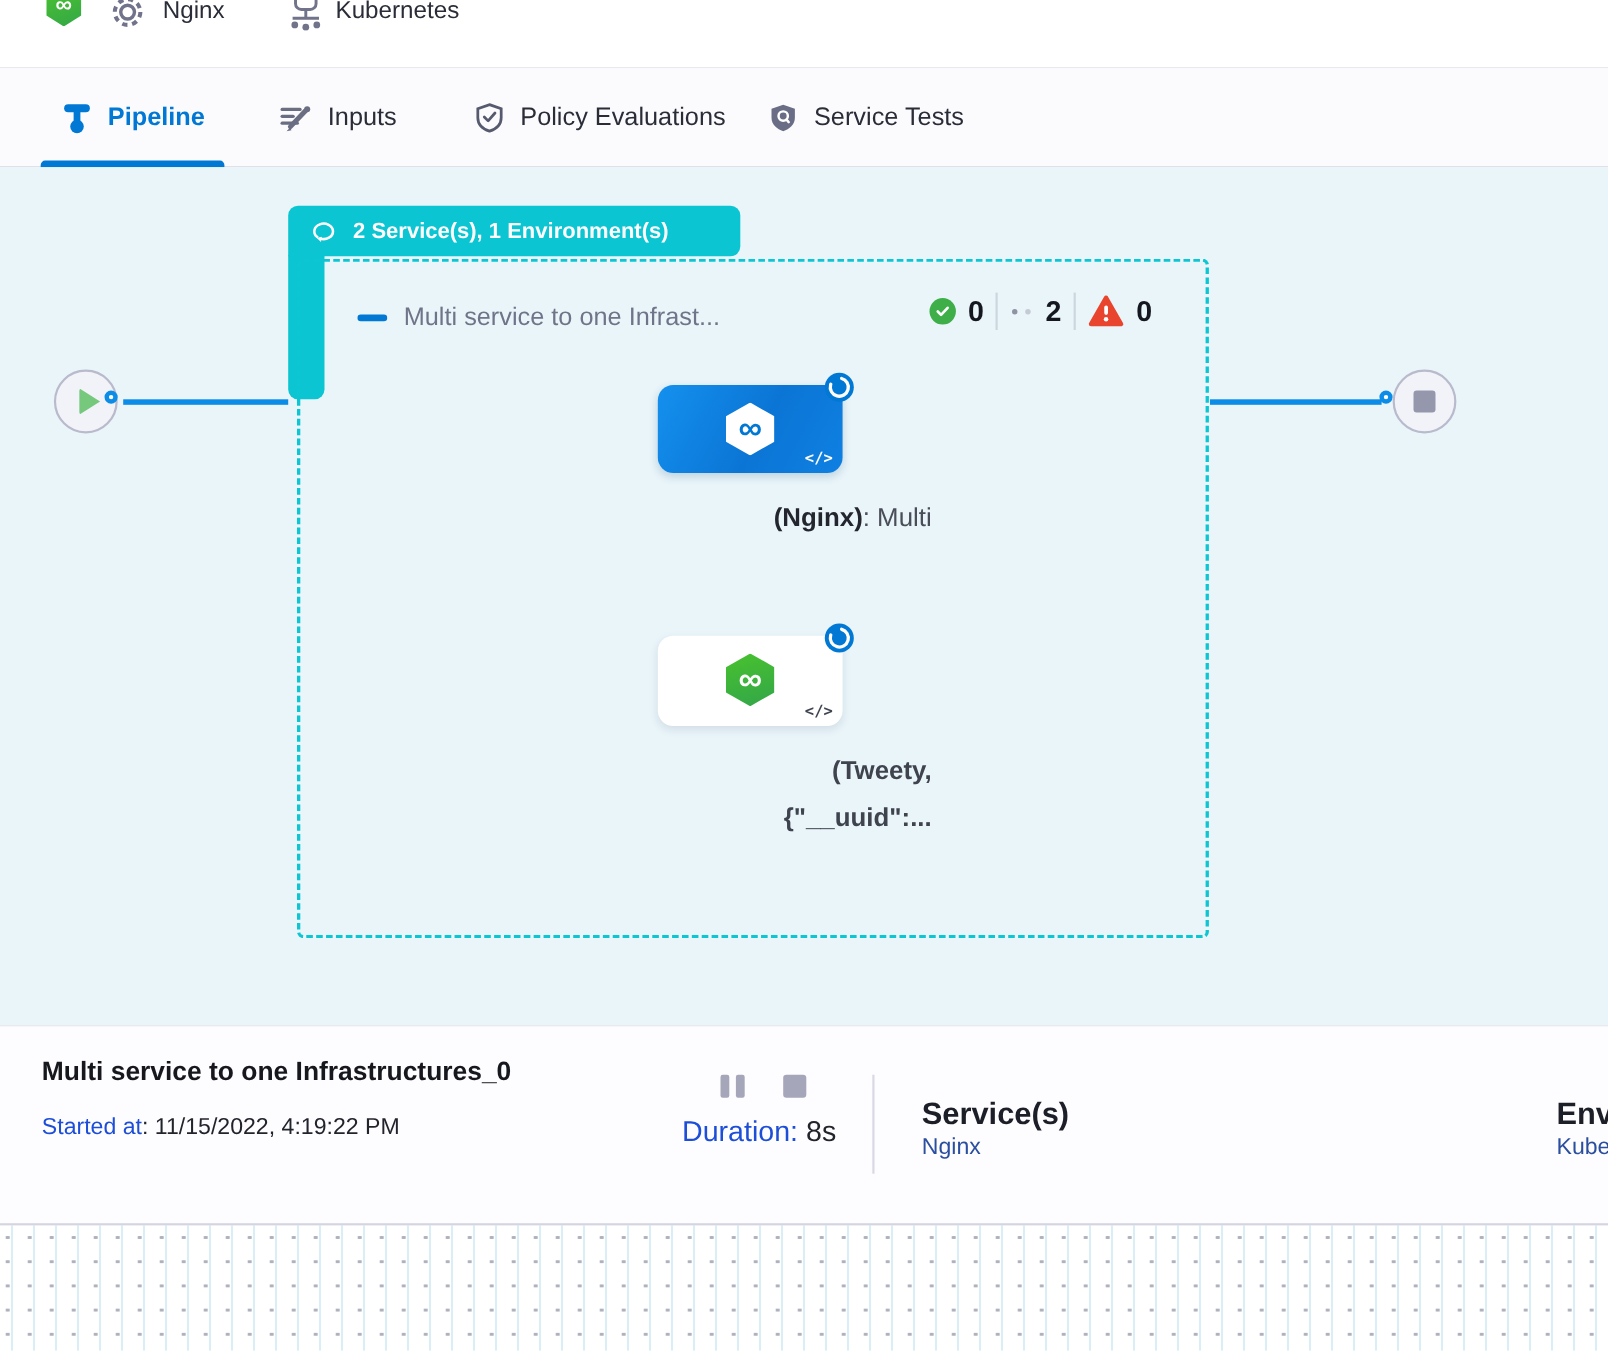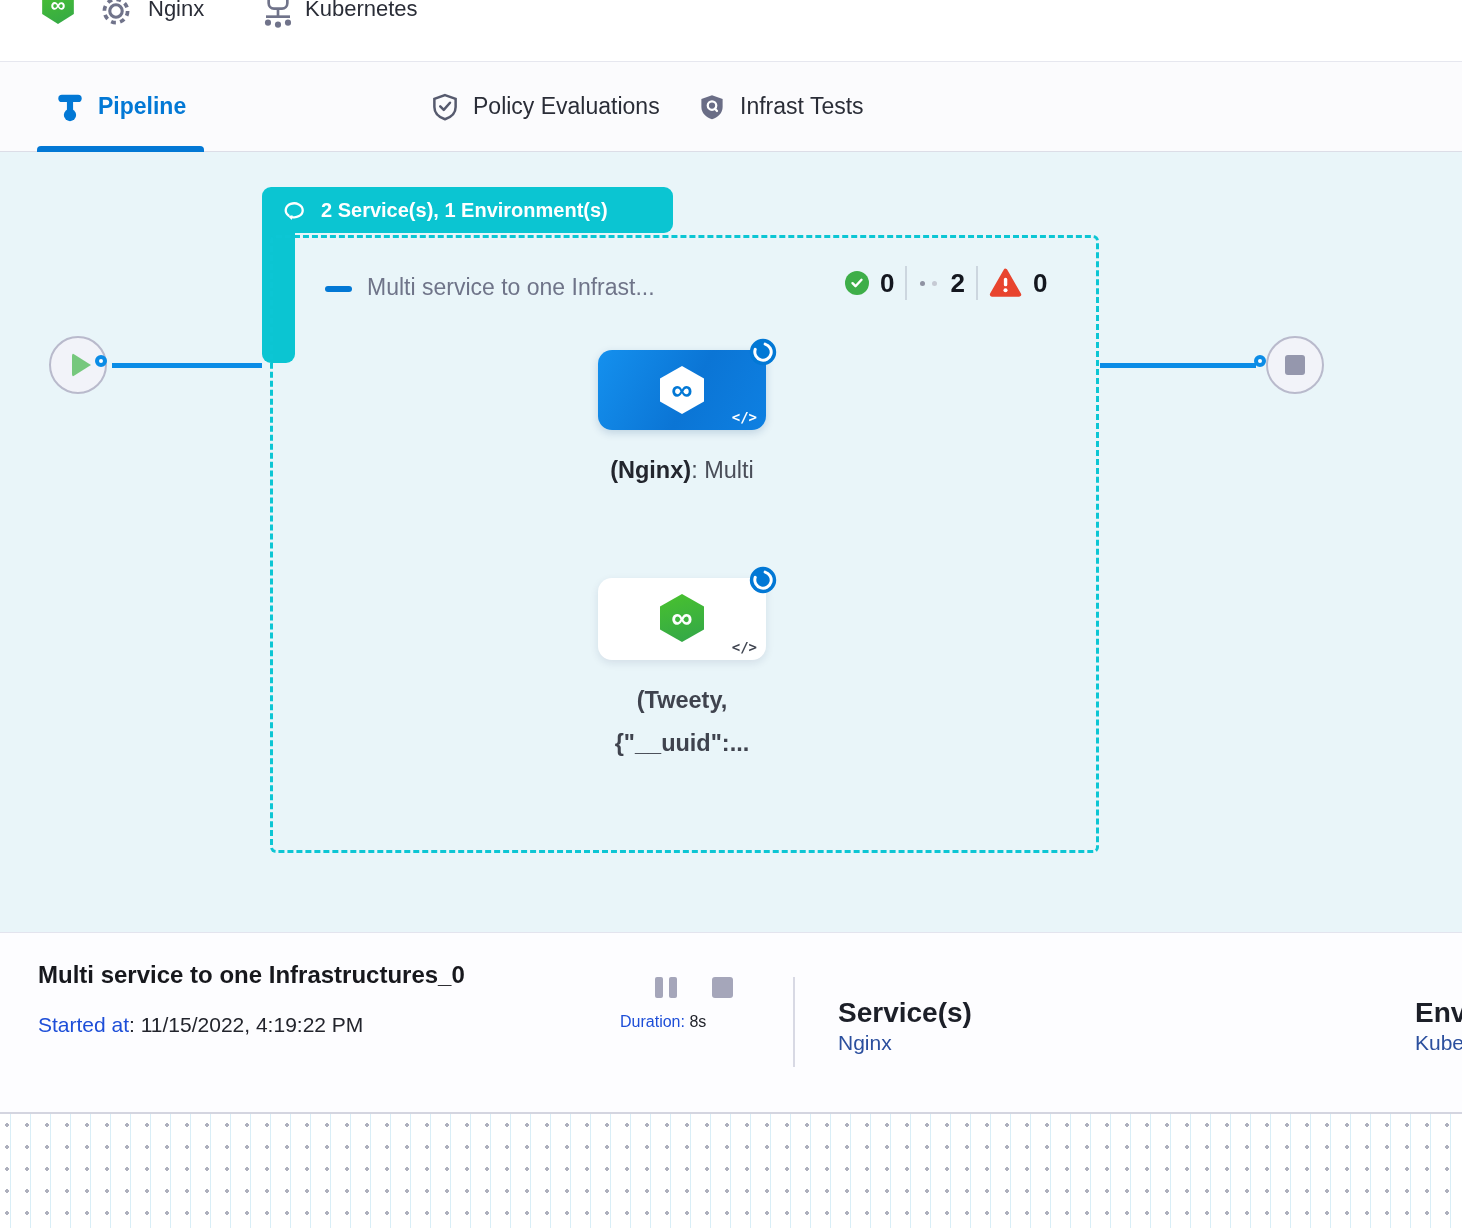--- a/index.html
+++ b/index.html
@@ -62,21 +62,21 @@
   .node-hex { position:absolute; left:59px; top:16px; width:50px; height:48px;
     font-weight:bold; font-size:30px; }
   #node-nginx .node-hex { background:#fff; color:#0278d5; }
   #node-tweety .node-hex { background:linear-gradient(165deg,#49c22d,#32a64a); color:#fff; }
   .code-glyph { position:absolute; right:9px; bottom:5px; font-size:14px;
     font-weight:bold; font-family:"DejaVu Sans Mono",monospace; }
   #node-nginx .code-glyph { color:#fff; }
   #node-tweety .code-glyph { color:#3f4450; }
   .spinner { position:absolute; right:-11px; top:-12px; }
 
-  .node-label { width:330px; text-align:center; font-size:23.5px; line-height:43px;
+  .node-label { width:330px; text-align:right; font-size:23.5px; line-height:43px;
     color:#4a4e59; }
   #label-nginx { left:517px; top:297px; }
   #label-tweety { left:517px; top:527px; font-weight:bold; color:#3f434e; }
   .lbl-b { font-weight:bold; color:#23262e; }
 
   .endpoint { width:58px; height:58px; border-radius:50%; background:#f2f3f9;
     border:2px solid #b9bacc; display:flex; align-items:center; justify-content:center; }
   #start-node { left:49px; top:184px; }
   #end-node { left:1266px; top:184px; }
   #play-tri { width:0; height:0; border-left:19px solid #76c87d;
@@ -94,21 +94,21 @@
   
   #footer { position:absolute; left:0; top:932px; width:1462px; height:180px;
     background:#fdfdff; border-top:1px solid #e3e4ee; }
   #ft-title { left:38px; top:28px; font-size:24px; font-weight:bold; color:#17181d; }
   #ft-started { left:38px; top:80px; font-size:21px; color:#22242c; }
   .ft-gray { color:#1d4ed8; }
   #ft-pause { left:655px; top:44px; display:flex; gap:6px; cursor:pointer; }
   .pbar { width:8px; height:21px; background:#a5a6ba; border-radius:2px; }
   #ft-stop { left:712px; top:44px; width:21px; height:21px; background:#a5a6ba;
     border-radius:3px; cursor:pointer; }
-  #ft-duration { left:620px; top:80px; font-size:16px; color:#22242c; }
+  #ft-duration { left:620px; top:80px; font-size:26px; color:#22242c; }
   #ft-div { left:793px; top:44px; width:2px; height:90px; background:#d8d9e4; }
   .ft-col-label { font-size:28px; font-weight:bold; color:#1c1f28; }
   .ft-col-link { font-size:21px; color:#2b4f9e; cursor:pointer; }
   #ft-svc-label { left:838px; top:64px; }
   #ft-svc-val { left:838px; top:98px; }
   #ft-env-label { left:1415px; top:64px; white-space:nowrap; }
   #ft-env-val { left:1415px; top:98px; white-space:nowrap; }
 
   
   #grid { position:absolute; left:0; top:1112px; width:1462px; height:116px;
@@ -146,34 +146,45 @@
   <div id="tabs">
     <div class="tab active" style="left:37px">
       <svg width="30" height="32" viewBox="0 0 24 26">
         <rect x="2.5" y="3" width="19" height="6" rx="3" fill="#0278d5"></rect>
         <rect x="9.5" y="8" width="5" height="8" fill="#0278d5"></rect>
         <circle cx="12" cy="19.5" r="5" fill="#0278d5"></circle>
       </svg>
       <span>Pipeline</span>
       <div class="tab-underline"></div>
     </div>
+    <div class="tab" style="left:235px">
+      <svg width="32" height="30" viewBox="0 0 24 24">
+        <line x1="2" y1="6" x2="15" y2="6" stroke="#6b6e83" stroke-width="2.4" stroke-linecap="round"></line>
+        <line x1="2" y1="11" x2="10" y2="11" stroke="#6b6e83" stroke-width="2.4" stroke-linecap="round"></line>
+        <line x1="2" y1="16" x2="13" y2="16" stroke="#6b6e83" stroke-width="2.4" stroke-linecap="round"></line>
+        <line x1="8" y1="18.5" x2="19" y2="7" stroke="#6b6e83" stroke-width="3.6" stroke-linecap="round"></line>
+        <circle cx="20.2" cy="5.8" r="2.2" fill="#6b6e83"></circle>
+        <path d="M7.8 19.2 L5.2 21.8 L8.8 21.2 Z" fill="#6b6e83"></path>
+      </svg>
+      <span>Inputs</span>
+    </div>
     <div class="tab" style="left:412px">
       <svg width="30" height="32" viewBox="0 0 24 24">
         <path d="M12 2.5 L20.5 5.5 V12 C20.5 17 16.5 20.3 12 21.8 C7.5 20.3 3.5 17 3.5 12 V5.5 Z" fill="none" stroke="#565a6e" stroke-width="2"></path>
         <path d="M8.2 11.5 L11 14.3 L16 8.6" fill="none" stroke="#565a6e" stroke-width="2" stroke-linecap="round" stroke-linejoin="round"></path>
       </svg>
       <span>Policy Evaluations</span>
     </div>
     <div class="tab" style="left:679px">
       <svg width="30" height="32" viewBox="0 0 24 24">
         <path d="M12 2.5 L20.5 5.5 V12 C20.5 17 16.5 20.3 12 21.8 C7.5 20.3 3.5 17 3.5 12 V5.5 Z" fill="#6a6d86"></path>
         <circle cx="12" cy="10.8" r="3.4" fill="none" stroke="#fff" stroke-width="1.8"></circle>
         <line x1="14.4" y1="13.4" x2="16" y2="15.2" stroke="#fff" stroke-width="1.8" stroke-linecap="round"></line>
       </svg>
-      <span>Infrast Tests</span>
+      <span>Service Tests</span>
     </div>
   </div>
 
   <div id="canvas">
 
     <div id="start-node" class="abs endpoint">
       <div id="play-tri"></div>
     </div>
     <div id="line-l" class="abs link-line"></div>
     <div id="dot-l" class="abs conn-dot"></div>

